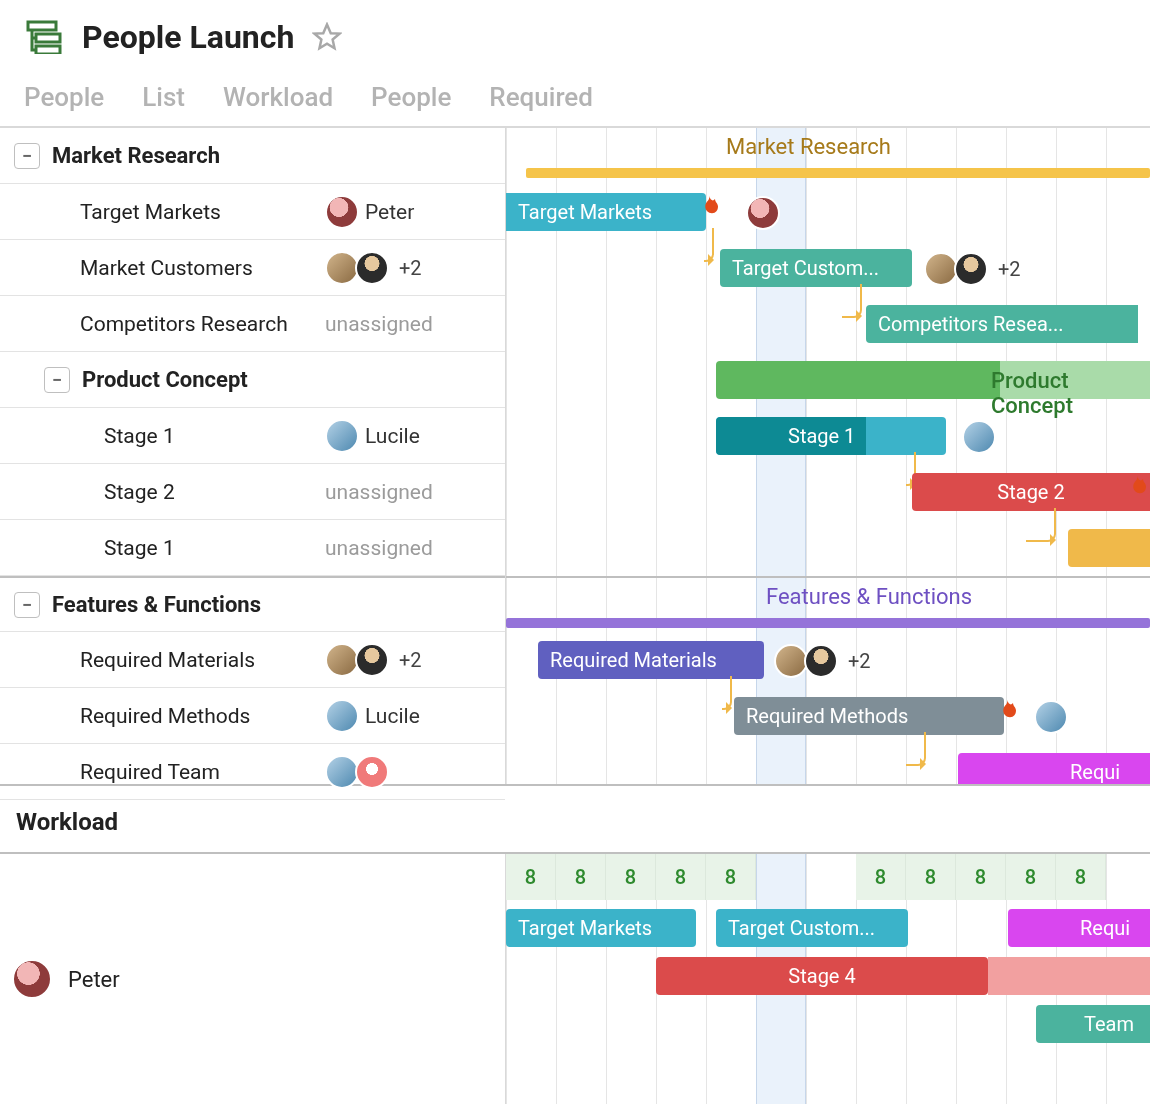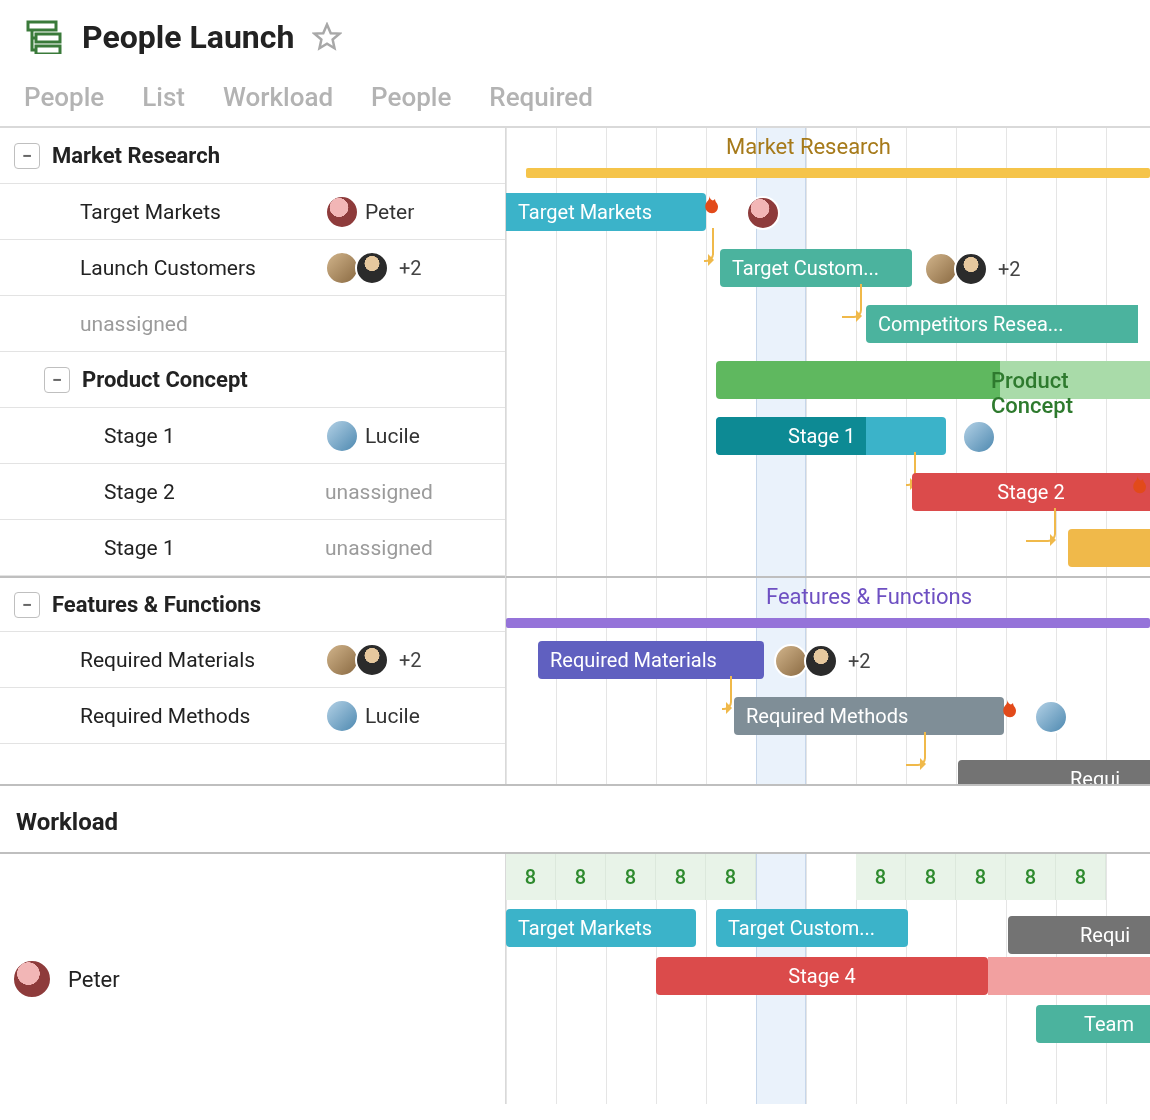--- a/index.html
+++ b/index.html
@@ -137,21 +137,21 @@
   .grp-green-label{ color:#2e7a2e;}
   .grp-purple{ background:#9573d9;}
   .grp-purple-label{ color:#6e50c2;}
 
   .bar-teal{ background:#3bb3c9;}
   .bar-mint{ background:#4bb39e;}
   .bar-red{ background:#db4b4b;}
   .bar-orange{ background:#f0b94a;}
   .bar-indigo{ background:#6060c0;}
   .bar-slate{ background:#7f8e97;}
-  .bar-blue{ background:#737373;margin-top:7px;}
+  .bar-blue{ background:#d946ef;}
   .bar-pink{ background:#f2a0a0;}
 
   .link-arrow{
     position:absolute; border:2px solid #f0b94a; border-top:none; border-left:none;
     border-bottom-right-radius:8px;
   }
   .link-arrow::after{
     content:''; position:absolute; right:-8px; bottom:-6px;
     border:6px solid transparent; border-left-color:#f0b94a;
   }
@@ -222,28 +222,29 @@
       <span class="task-name">Market Research</span>
     </div>
     <div class="row task">
       <span class="task-name">Target Markets</span>
       <span class="assignees">
         <span class="avatar av-peter2"></span>
         <span>Peter</span>
       </span>
     </div>
     <div class="row task">
-      <span class="task-name">Launch Customers</span>
+      <span class="task-name">Market Customers</span>
       <span class="assignees">
         <span class="avatar av-guy"></span>
         <span class="avatar av-darkf"></span>
         <span class="extra-count">+2</span>
       </span>
     </div>
     <div class="row task">
+      <span class="task-name">Competitors Research</span>
       <span class="assignees unassigned">
         <span>unassigned</span>
       </span>
     </div>
 
     <div class="row group" style="padding-left:44px;">
       <span class="collapse-btn">−</span>
       <span class="task-name">Product Concept</span>
     </div>
     <div class="row subtask">
@@ -276,20 +277,27 @@
         <span class="avatar av-guy"></span>
         <span class="avatar av-darkf"></span>
         <span class="extra-count">+2</span>
       </span>
     </div>
     <div class="row task">
       <span class="task-name">Required Methods</span>
       <span class="assignees">
         <span class="avatar av-lucile"></span>
         <span>Lucile</span>
+      </span>
+    </div>
+    <div class="row task">
+      <span class="task-name">Required Team</span>
+      <span class="assignees">
+        <span class="avatar av-lucile"></span>
+        <span class="avatar av-pink"></span>
       </span>
     </div>
   </div>
 
   <div class="right-panel">
     <div class="grid"></div>
     <div class="today-col"></div>
 
     <div class="gantt-row" style="top:0;">
       <span class="group-label grp-yellow-label" style="left:220px;">Market Research</span>

